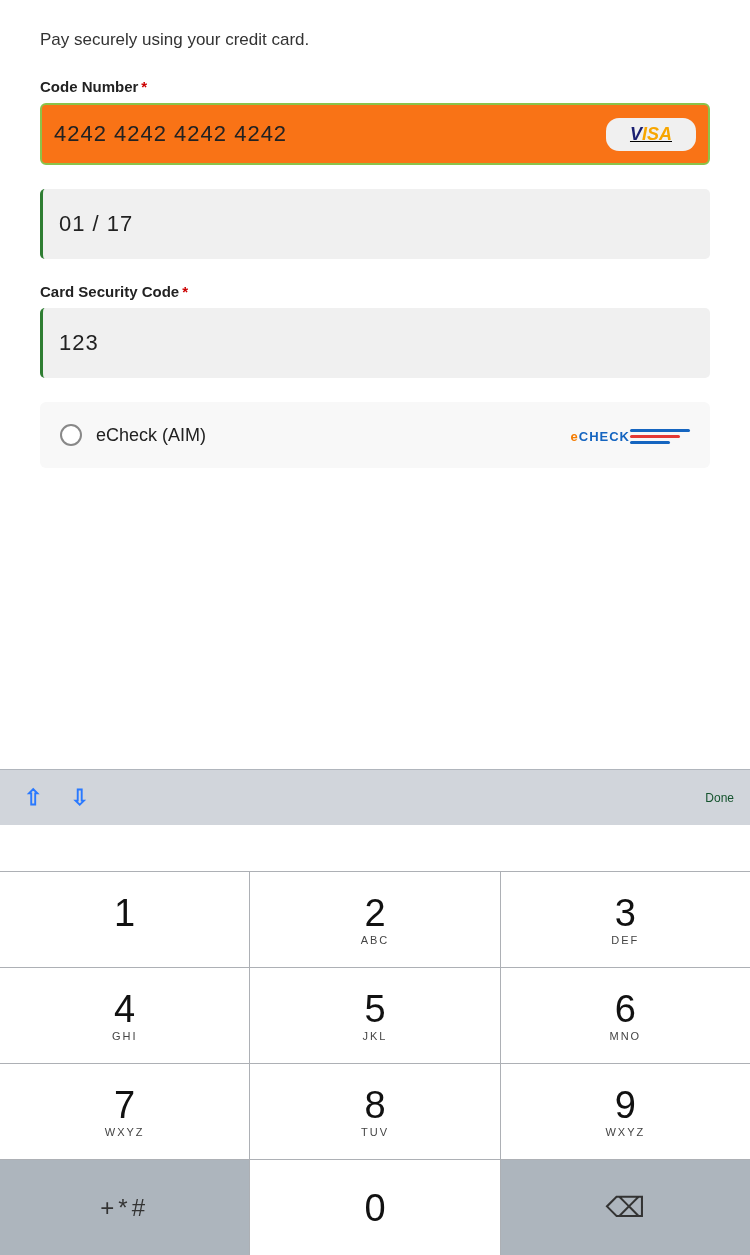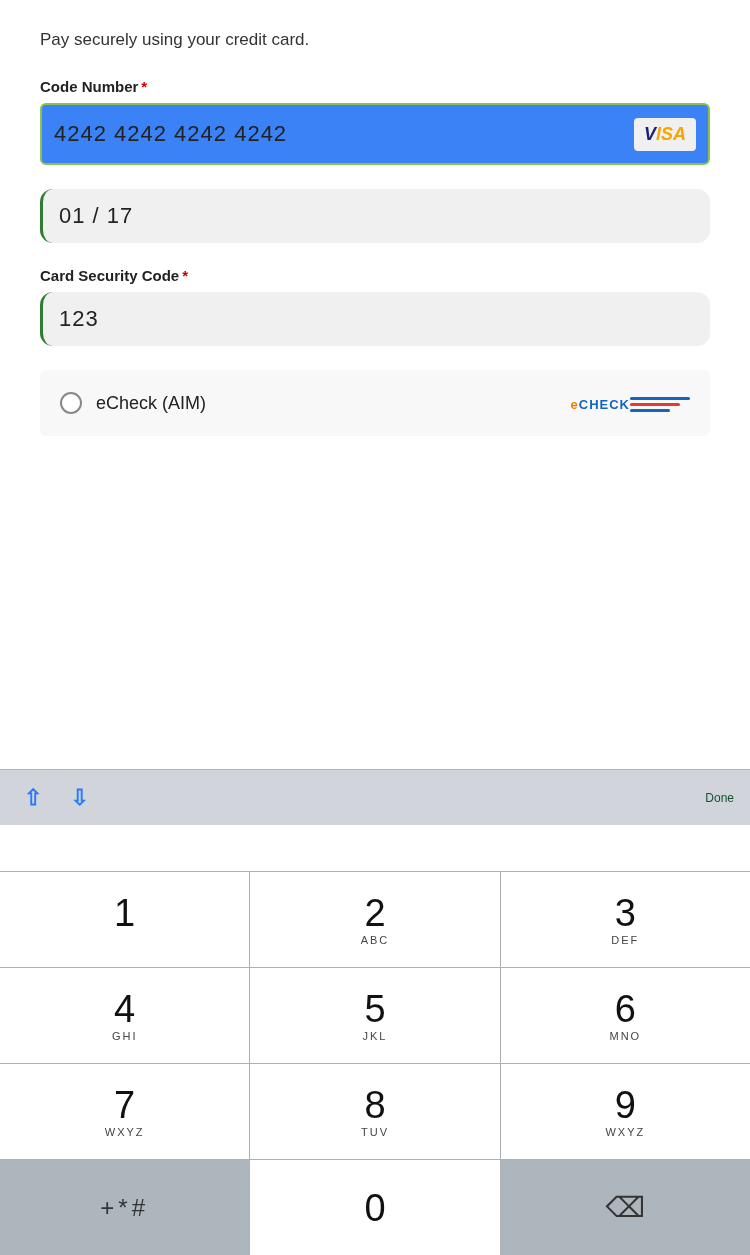--- a/index.html
+++ b/index.html
@@ -33,60 +33,61 @@
       margin-left: 3px;
     }
 
     .field-group {
       margin-bottom: 24px;
     }
 
     .card-number-wrapper {
       border: 2px solid #8bc34a;
       border-radius: 6px;
-      background: #3b82f6;
+      background: #f97316;
       display: flex;
       align-items: center;
       padding: 0 12px;
       height: 62px;
     }
     .card-number-input {
       flex: 1;
       border: none;
       outline: none;
       font-size: 22px;
       color: #222;
       background: transparent;
       letter-spacing: 1px;
     }
     .visa-badge {
       background: #f0f0f0;
-      border-radius: 4px;
-      padding: 6px 10px;
+      border-radius: 13px;
+      padding: 6px 24px;
       display: flex;
       align-items: center;
       justify-content: center;
+      text-decoration: underline;
     }
     .visa-text {
       font-size: 18px;
       font-weight: 700;
       font-style: italic;
     }
     .visa-text span.visa-blue { color: #1a1f71; }
     .visa-text span.visa-gold { color: #f7a600; }
 
     .expiry-wrapper, .cvv-wrapper {
       border: none;
       border-left: 3px solid #2e7d32;
-      border-radius: 13px;
+      border-radius: 5px;
       background: #f0f0f0;
       display: flex;
       align-items: center;
       padding: 0 16px;
-      height: 54px;
+      height: 70px;
     }
     .expiry-input, .cvv-input {
       border: none;
       outline: none;
       font-size: 22px;
       color: #222;
       background: transparent;
       width: 100%;
       letter-spacing: 1px;
     }

